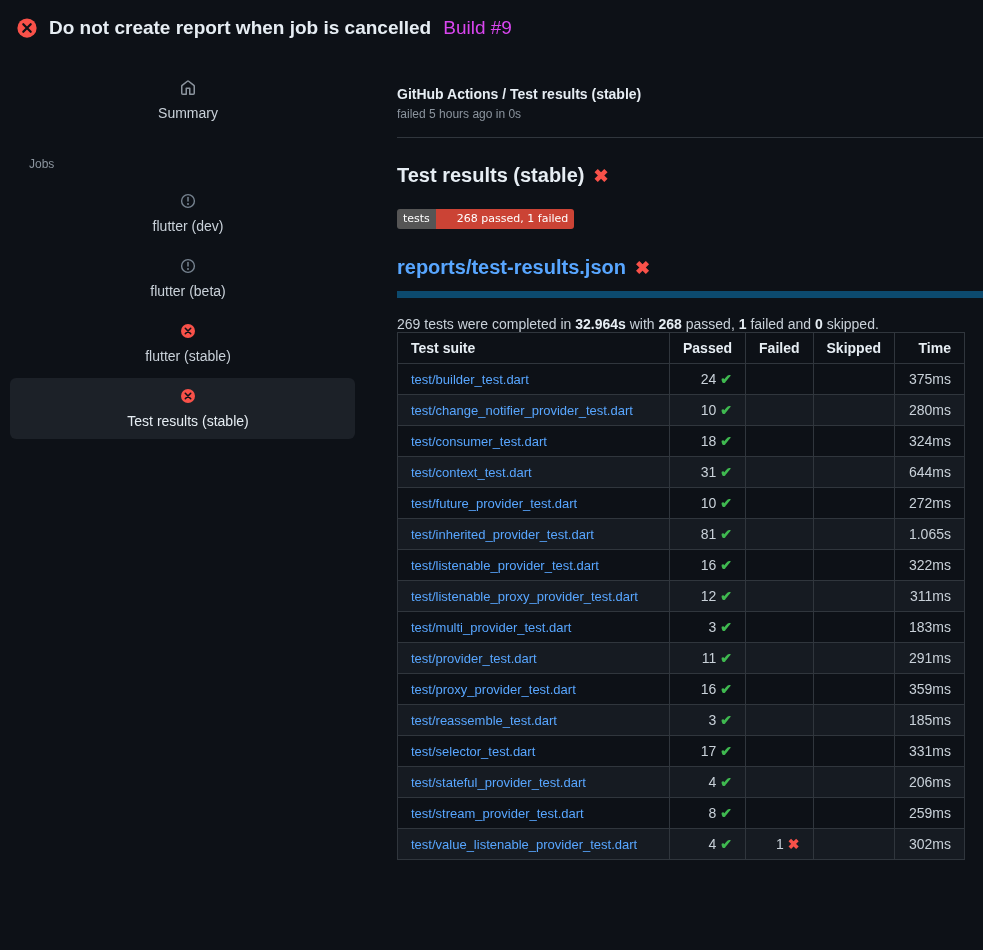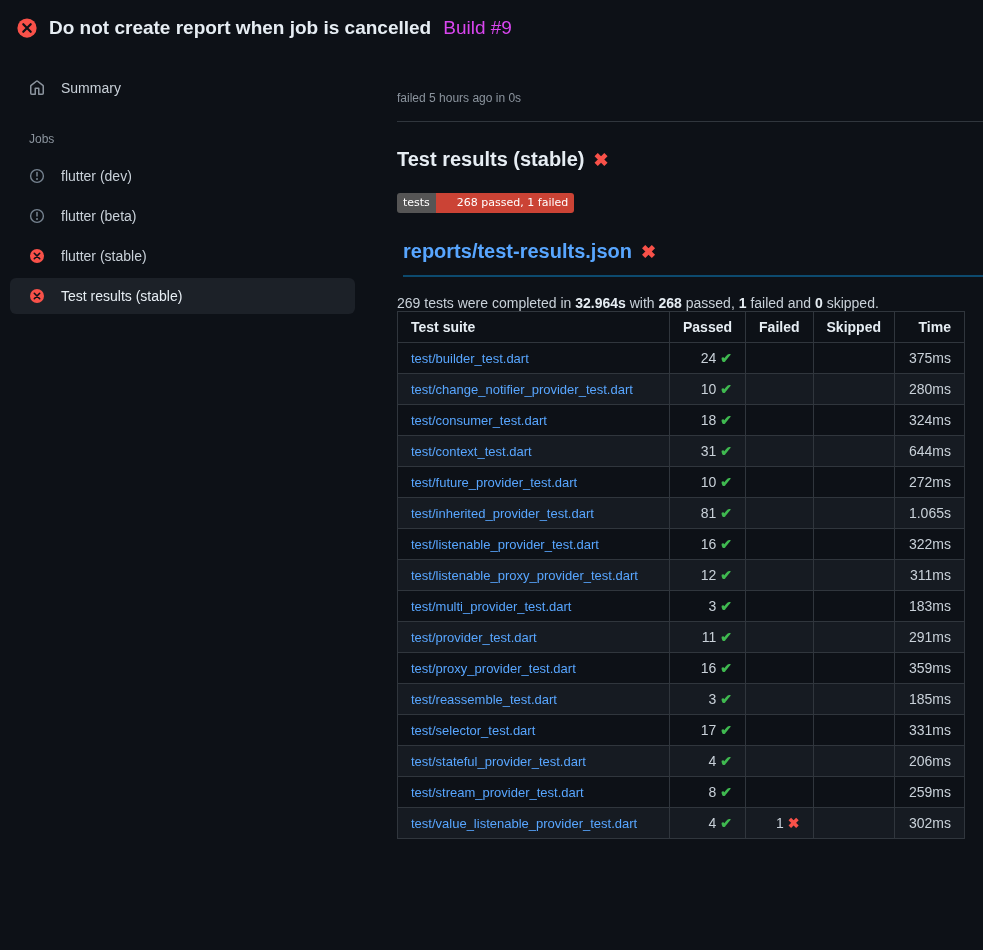--- a/index.html
+++ b/index.html
@@ -11,39 +11,39 @@
     font-size:14px;
   }
   
   .app-header { height:56px; display:flex; align-items:center; padding:0 16px; gap:11px; }
   .app-header .hdr-icon { width:22px; height:22px; flex:none; display:flex; }
   .app-header .title { font-size:19px; font-weight:bold; color:#e6edf3; }
   .app-header .build { font-size:19px; color:#d946ef; margin-left:1px; }
   
   .layout { display:flex; align-items:flex-start; }
   .sidebar { width:365px; flex:none; padding-top:14px; }
-  .side-item { display:flex; align-items:center; gap:16px; margin:0 10px 4px 10px;
-               padding:10px 8px 10px 19px; border-radius:6px; cursor:pointer; color:#c9d1d9; }
+  .side-item { display:flex; align-items:center; gap:9px; margin:0 10px 4px 10px;
+               padding:10px 8px 10px 19px; border-radius:6px; cursor:pointer; color:#c9d1d9;flex-direction:column; }
   .side-item.selected { background:#1c2128; color:#e6edf3; }
   .side-item .icon { width:16px; height:16px; flex:none; display:flex; }
   .jobs-heading { color:#8b949e; font-size:12px; padding:22px 0 12px 29px; }
   
   .main { flex:1; min-width:0; padding:30px 0 0 32px; }
   .breadcrumb { font-weight:bold; color:#e6edf3; font-size:14px; }
   .status-line { color:#8b949e; font-size:12px; margin-top:5px; }
   .top-divider { border-bottom:1px solid #30363d; margin-top:16px; }
   .section-title { margin-top:26px; font-size:20px; font-weight:bold; color:#e6edf3;
                    display:flex; align-items:center; gap:9px; }
   .red-x { color:#f85149; font-weight:bold; font-size:18px; line-height:1; }
   .badge { display:inline-flex; margin-top:22px; font-family:"DejaVu Sans", sans-serif;
            font-size:11px; color:#ffffff; border-radius:3px; overflow:hidden; line-height:1.4;text-align:right; }
   .badge .bl { background:#555555; padding:2px 6px 3px 6px; }
   .badge .bv { background:#cb4335; padding:2px 6px 3px 21px; }
-  .report-title { margin-top:27px; padding-bottom:12px; border-bottom:2px solid #0c4a6e;
-                  font-size:20px; font-weight:bold; display:flex; align-items:center; gap:9px;margin-left:6px; }
+  .report-title { margin-top:27px; padding-bottom:12px; border-bottom:7px solid #0c4a6e;
+                  font-size:20px; font-weight:bold; display:flex; align-items:center; gap:9px; }
   .report-title a { color:#58a6ff; text-decoration:none; }
   .summary-line { margin-top:18px; font-size:14px; color:#c9d1d9; }
   .summary-line b { color:#e6edf3; }
   
   table.results { border-collapse:collapse; font-size:14px;border-radius:14px; }
   table.results th, table.results td { border:1px solid #30363d; padding:7px 13px; white-space:nowrap; }
   table.results th { font-weight:bold; color:#e6edf3; text-align:left; }
   table.results th.num, table.results td.num { text-align:right; }
   table.results tbody tr:nth-child(even) td { background:#161b22; }
   td.suite-cell a { color:#58a6ff; text-decoration:none; font-size:13px; }
@@ -114,20 +114,21 @@
               <circle cx="8" cy="8" r="7" fill="#f85149"></circle>
               <path d="M5.3 5.3l5.4 5.4M10.7 5.3l-5.4 5.4" stroke="#0d1117" stroke-width="1.6" stroke-linecap="round"></path>
             </svg>
           </span>
           <span>Test results (stable)</span>
         </div>
       </div>
   </div>
 
   <div class="main">
+    <div class="breadcrumb">GitHub Actions / Test results (stable)</div>
     <div class="status-line">failed 5 hours ago in 0s</div>
     <div class="top-divider"></div>
 
     <div class="section-title">
       <span>Test results (stable)</span>
       <span class="red-x">✖</span>
     </div>
 
     <span class="badge">
       <span class="bl">tests</span>

